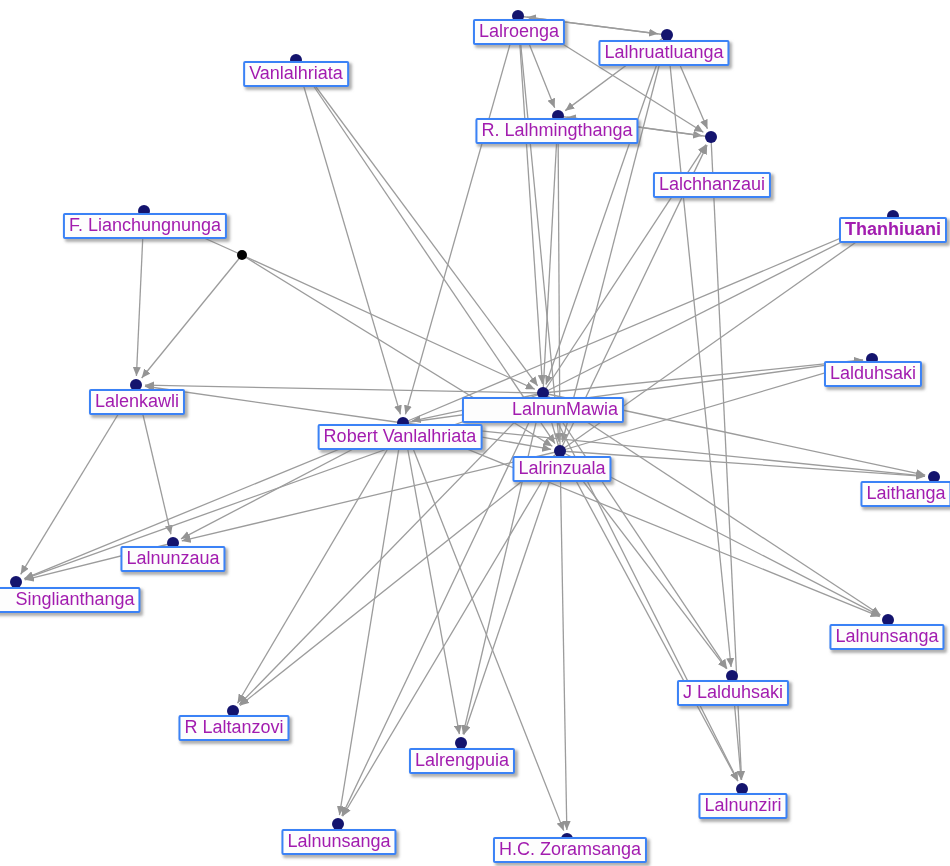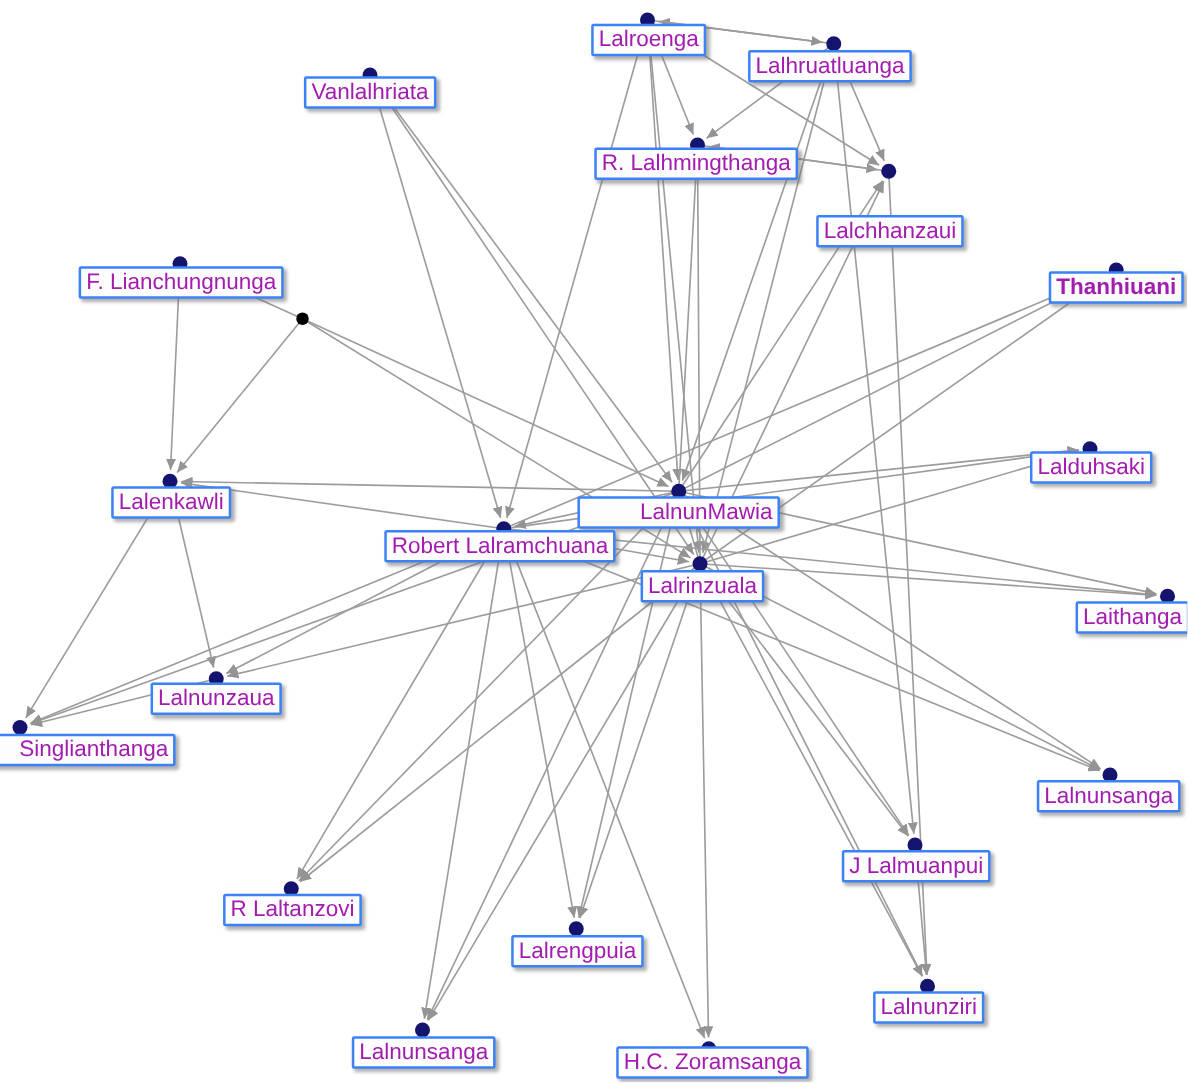--- a/index.html
+++ b/index.html
@@ -133,25 +133,25 @@
     <div class="node-label" style="left: 519px; top: 32px;">Lalroenga</div>
     <div class="node-label" style="left: 664px; top: 53px;">Lalhruatluanga</div>
     <div class="node-label" style="left: 296px; top: 74px;">Vanlalhriata</div>
     <div class="node-label" style="left: 557px; top: 131px;">R. Lalhmingthanga</div>
     <div class="node-label" style="left: 712px; top: 154px; margin-top: 31px;">Lalchhanzaui</div>
     <div class="node-label" style="left: 145px; top: 226px;">F. Lianchungnunga</div>
     <div class="node-label" style="left: 893px; top: 230px; font-weight: bold;">Thanhiuani</div>
     <div class="node-label" style="left: 873px; top: 374px;">Lalduhsaki</div>
     <div class="node-label" style="left: 137px; top: 402px;">Lalenkawli</div>
     <div class="node-label" style="left: 543px; top: 410px; padding-left: 48px;">LalnunMawia</div>
-    <div class="node-label" style="left: 400px; top: 437px;">Robert Lalramchuana</div>
+    <div class="node-label" style="left: 400px; top: 437px;">Robert Vanlalhriata</div>
     <div class="node-label" style="left: 562px; top: 469px;">Lalrinzuala</div>
     <div class="node-label" style="left: 906px; top: 494px;">Laithanga</div>
     <div class="node-label" style="left: 173px; top: 559px;">Lalnunzaua</div>
     <div class="node-label" style="left: 61px; top: 600px; padding-left: 32px;">Singlianthanga</div>
     <div class="node-label" style="left: 887px; top: 637px; text-align: center;">Lalnunsanga</div>
-    <div class="node-label" style="left: 733px; top: 693px;">J Lalmuanpui</div>
+    <div class="node-label" style="left: 733px; top: 693px;">J Lalduhsaki</div>
     <div class="node-label" style="left: 234px; top: 728px;">R Laltanzovi</div>
     <div class="node-label" style="left: 462px; top: 761px;">Lalrengpuia</div>
     <div class="node-label" style="left: 743px; top: 806px;">Lalnunziri</div>
     <div class="node-label" style="left: 339px; top: 842px;">Lalnunsanga</div>
     <div class="node-label" style="left: 570px; top: 850px;">H.C. Zoramsanga</div>
   </div>
 
 </body></html>

